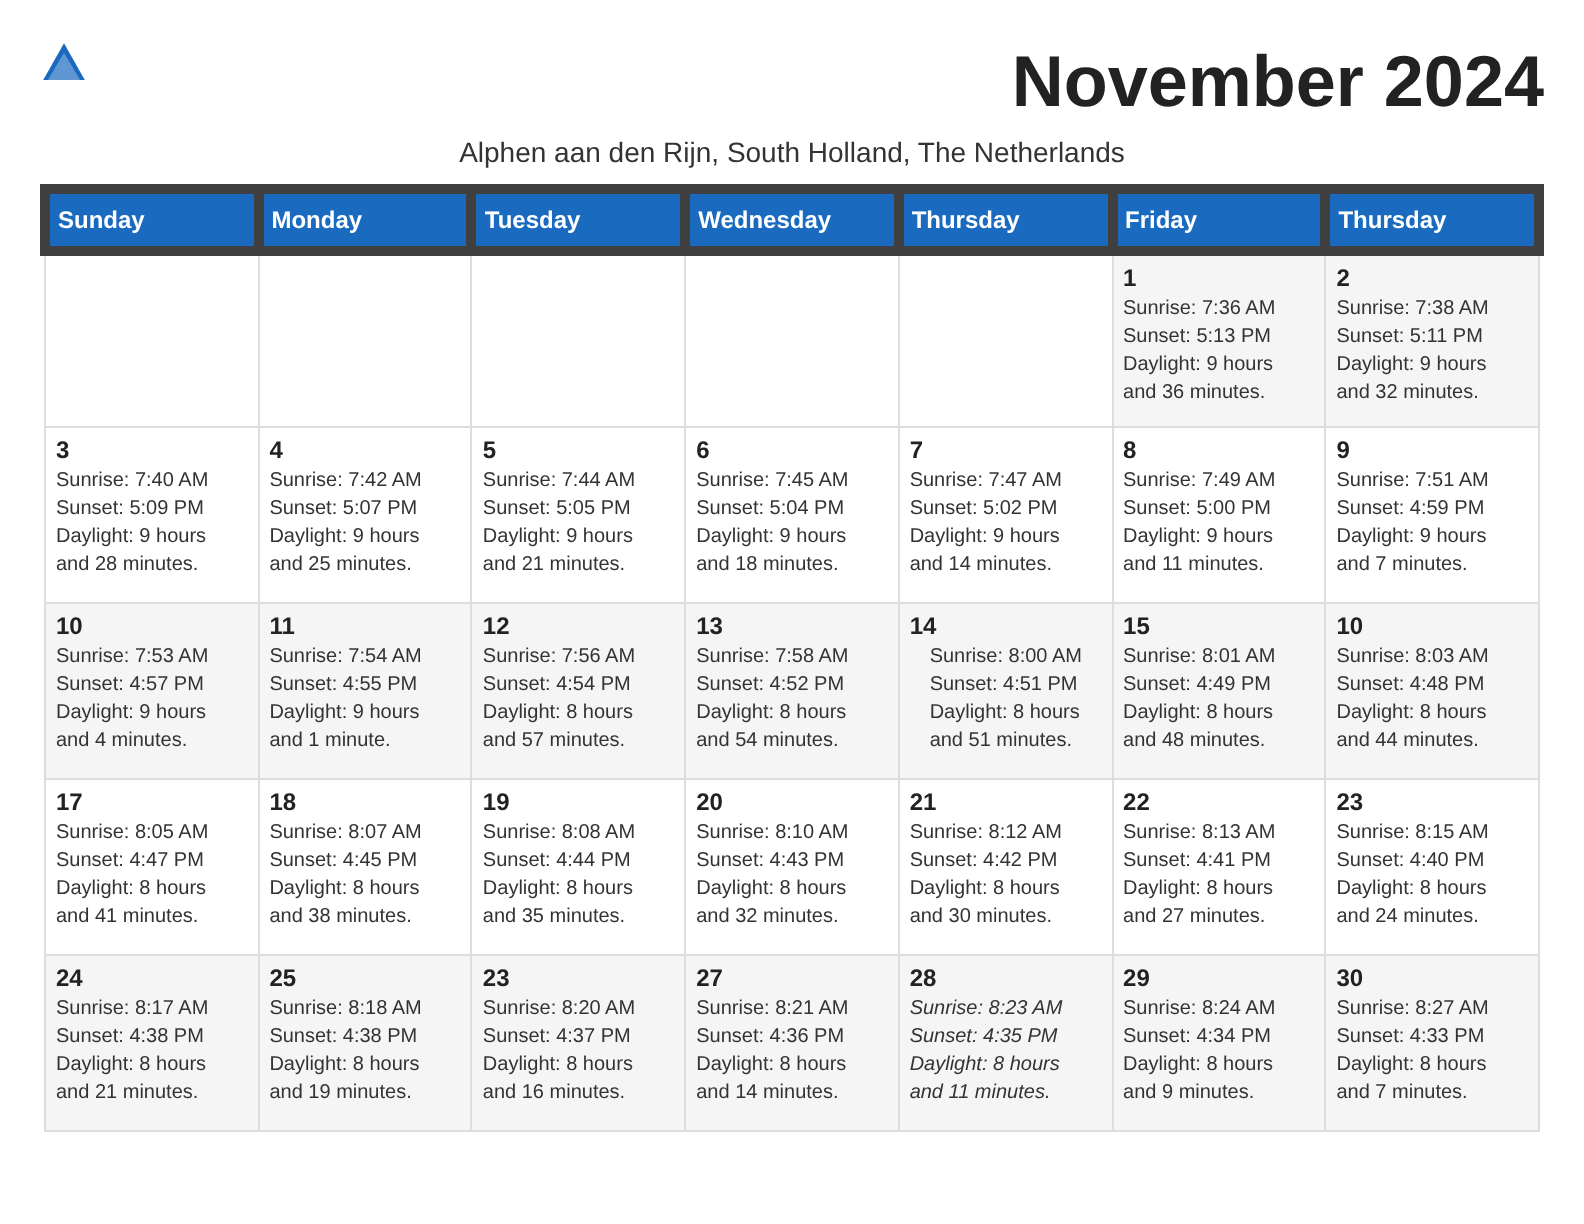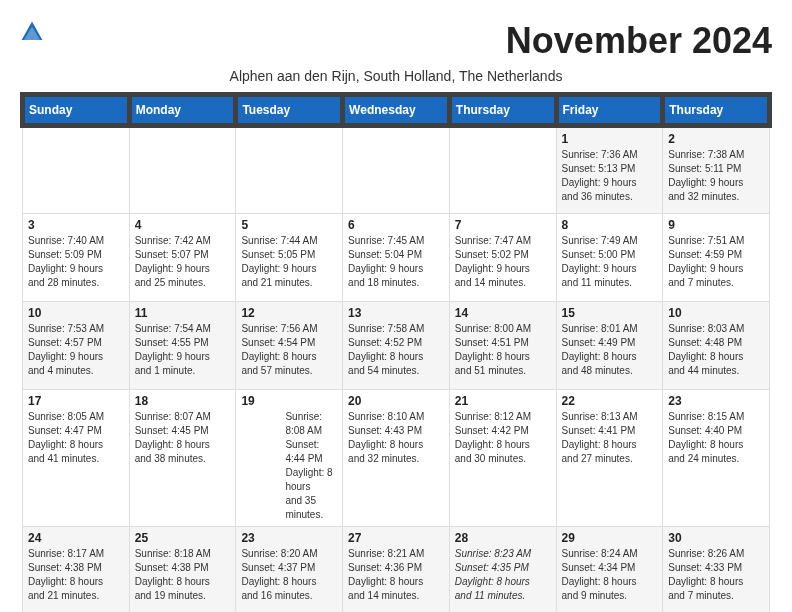--- a/index.html
+++ b/index.html
@@ -212,21 +212,21 @@
         </td>
         <td>
           <span class="day-num">13</span>
           <div class="day-info" style="white-space: pre-line;">Sunrise: 7:58 AM
 Sunset: 4:52 PM
 Daylight: 8 hours
 and 54 minutes.</div>
         </td>
         <td>
           <span class="day-num">14</span>
-          <div class="day-info" style="white-space: pre-line;">Sunrise: 8:00 AM
+          <div class="day-info" style="white-space: pre-line; margin-left: 10px;">Sunrise: 8:00 AM
 Sunset: 4:51 PM
 Daylight: 8 hours
 and 51 minutes.</div>
         </td>
         <td>
           <span class="day-num">15</span>
           <div class="day-info" style="white-space: pre-line;">Sunrise: 8:01 AM
 Sunset: 4:49 PM
 Daylight: 8 hours
 and 48 minutes.</div>
@@ -249,21 +249,21 @@
         </td>
         <td>
           <span class="day-num">18</span>
           <div class="day-info" style="white-space: pre-line;">Sunrise: 8:07 AM
 Sunset: 4:45 PM
 Daylight: 8 hours
 and 38 minutes.</div>
         </td>
         <td>
           <span class="day-num">19</span>
-          <div class="day-info" style="white-space: pre-line; margin-left: 44px;">Sunrise: 8:08 AM
+          <div class="day-info" style="white-space: pre-line;">Sunrise: 8:08 AM
 Sunset: 4:44 PM
 Daylight: 8 hours
 and 35 minutes.</div>
         </td>
         <td>
           <span class="day-num">20</span>
           <div class="day-info" style="white-space: pre-line;">Sunrise: 8:10 AM
 Sunset: 4:43 PM
 Daylight: 8 hours
 and 32 minutes.</div>
@@ -328,20 +328,20 @@
         </td>
         <td>
           <span class="day-num">29</span>
           <div class="day-info" style="white-space: pre-line;">Sunrise: 8:24 AM
 Sunset: 4:34 PM
 Daylight: 8 hours
 and 9 minutes.</div>
         </td>
         <td>
           <span class="day-num">30</span>
-          <div class="day-info" style="white-space: pre-line;">Sunrise: 8:26 AM
+          <div class="day-info" style="white-space: pre-line;">Sunrise: 8:27 AM
 Sunset: 4:33 PM
 Daylight: 8 hours
 and 7 minutes.</div>
         </td>
       </tr>
     </tbody>
 </table>
 
 </body></html>

